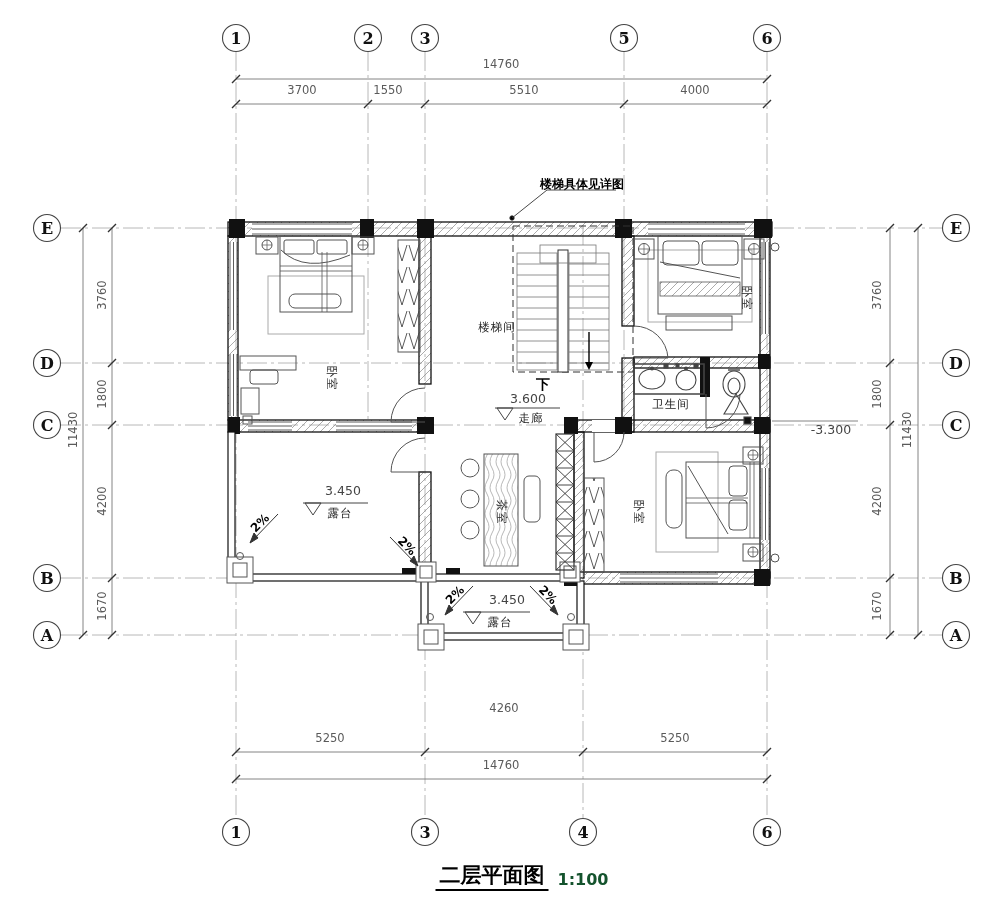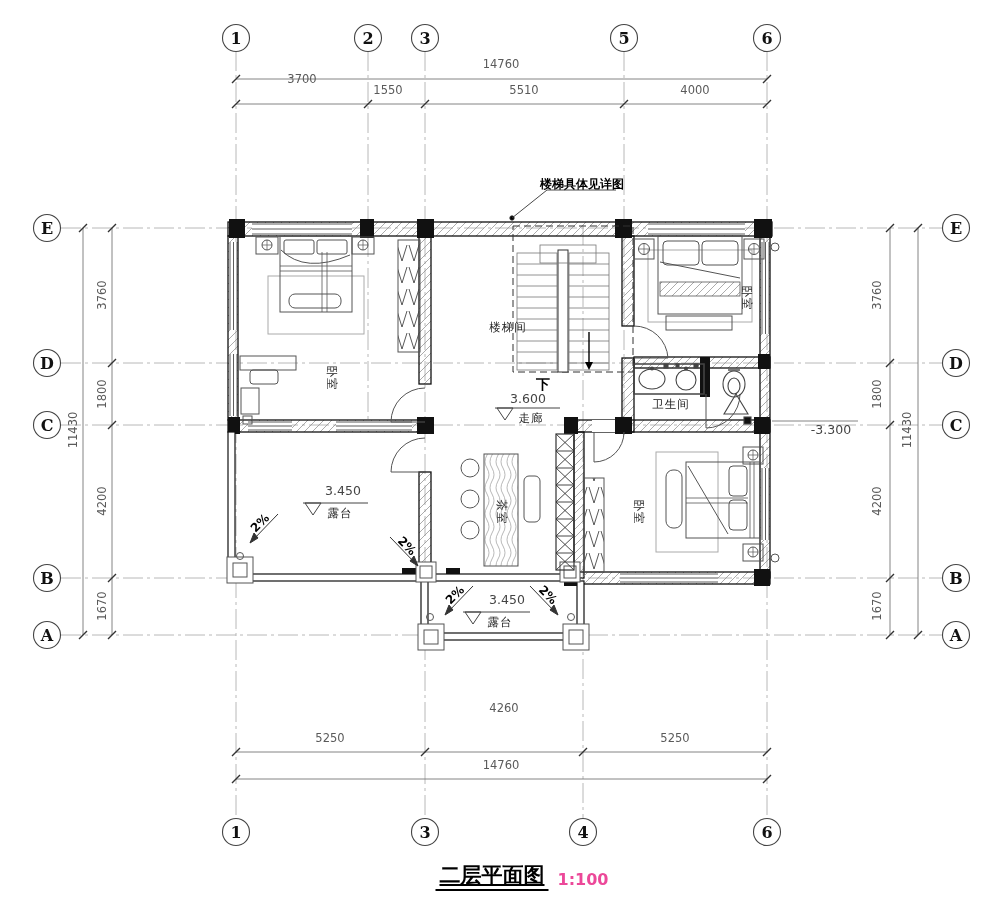--- a/index.html
+++ b/index.html
@@ -12,22 +12,22 @@
   .rotm90{transform:translate(-50%,-50%) rotate(-90deg);}
   .rot90{transform:translate(-50%,-50%) rotate(90deg);}
   .rot45{transform:translate(-50%,-50%) rotate(45deg);}
   .rotm45{transform:translate(-50%,-50%) rotate(-45deg);}
   .bub{font:bold 16px "DejaVu Serif",serif;color:#111;}
   .room{font-size:11.5px;color:#222;letter-spacing:1px;}
   .elev{font-size:12.5px;color:#444;text-align:center;}
   .bold{font-weight:bold;color:#000;}
   .note{font-size:12px;}
   .title-main{font-size:21px;font-weight:bold;color:#000;border-bottom:2.5px solid #000;
-              padding:0 4px 3px 4px;text-decoration:underline;}
-  .title-scale{font-size:16px;font-weight:bold;color:#ec4899;}
+              padding:0 4px 3px 4px;}
+  .title-scale{font-size:16px;font-weight:bold;color:#14532d;}
   .slope{font-size:12px;}
 </style>
 </head>
 <body>
 
 <div class="canvas">
 
 <svg width="1000" height="905" viewBox="0 0 1000 905">
   <defs>
     <pattern id="h45" width="8" height="8" patternUnits="userSpaceOnUse">
@@ -331,21 +331,21 @@
 <div class="t bub" style="left:47px;top:578px">B</div>
 <div class="t bub" style="left:47px;top:635px">A</div>
 
 <div class="t bub" style="left:956px;top:228px">E</div>
 <div class="t bub" style="left:956px;top:363px">D</div>
 <div class="t bub" style="left:956px;top:425px">C</div>
 <div class="t bub" style="left:956px;top:578px">B</div>
 <div class="t bub" style="left:956px;top:635px">A</div>
 
 <div class="t dim" style="left:501px;top:65px">14760</div>
-<div class="t dim" style="left:302px;top:80px">3700</div>
+<div class="t dim" style="left:302px;top:91px">3700</div>
 <div class="t dim" style="left:388px;top:91px">1550</div>
 <div class="t dim" style="left:524px;top:91px">5510</div>
 <div class="t dim" style="left:695px;top:91px">4000</div>
 
 <div class="t dim" style="left:330px;top:739px">5250</div>
 <div class="t dim" style="left:504px;top:709px">4260</div>
 <div class="t dim" style="left:675px;top:739px">5250</div>
 <div class="t dim" style="left:501px;top:766px">14760</div>
 
 <div class="t dim rotm90" style="left:103px;top:295px">3760</div>
@@ -354,21 +354,21 @@
 <div class="t dim rotm90" style="left:103px;top:606px">1670</div>
 <div class="t dim rotm90" style="left:74px;top:430px">11430</div>
 
 <div class="t dim rotm90" style="left:878px;top:295px">3760</div>
 <div class="t dim rotm90" style="left:878px;top:394px">1800</div>
 <div class="t dim rotm90" style="left:878px;top:501px">4200</div>
 <div class="t dim rotm90" style="left:878px;top:606px">1670</div>
 <div class="t dim rotm90" style="left:908px;top:430px">11430</div>
 
 <div class="t room rot90" style="left:331px;top:378px">卧室</div>
-<div class="t room" style="left:508px;top:328px">楼梯间</div>
+<div class="t room" style="left:497px;top:328px">楼梯间</div>
 <div class="t room rot90" style="left:746px;top:298px">卧室</div>
 <div class="t room" style="left:671px;top:405px">卫生间</div>
 <div class="t room rot90" style="left:501px;top:512px">茶室</div>
 <div class="t room rot90" style="left:638px;top:512px">卧室</div>
 
 <div class="t elev" style="left:528px;top:399px">3.600</div>
 <div class="t room" style="left:531px;top:419px">走廊</div>
 <div class="t elev" style="left:343px;top:491px">3.450</div>
 <div class="t room" style="left:340px;top:514px">露台</div>
 <div class="t elev" style="left:507px;top:600px">3.450</div>

